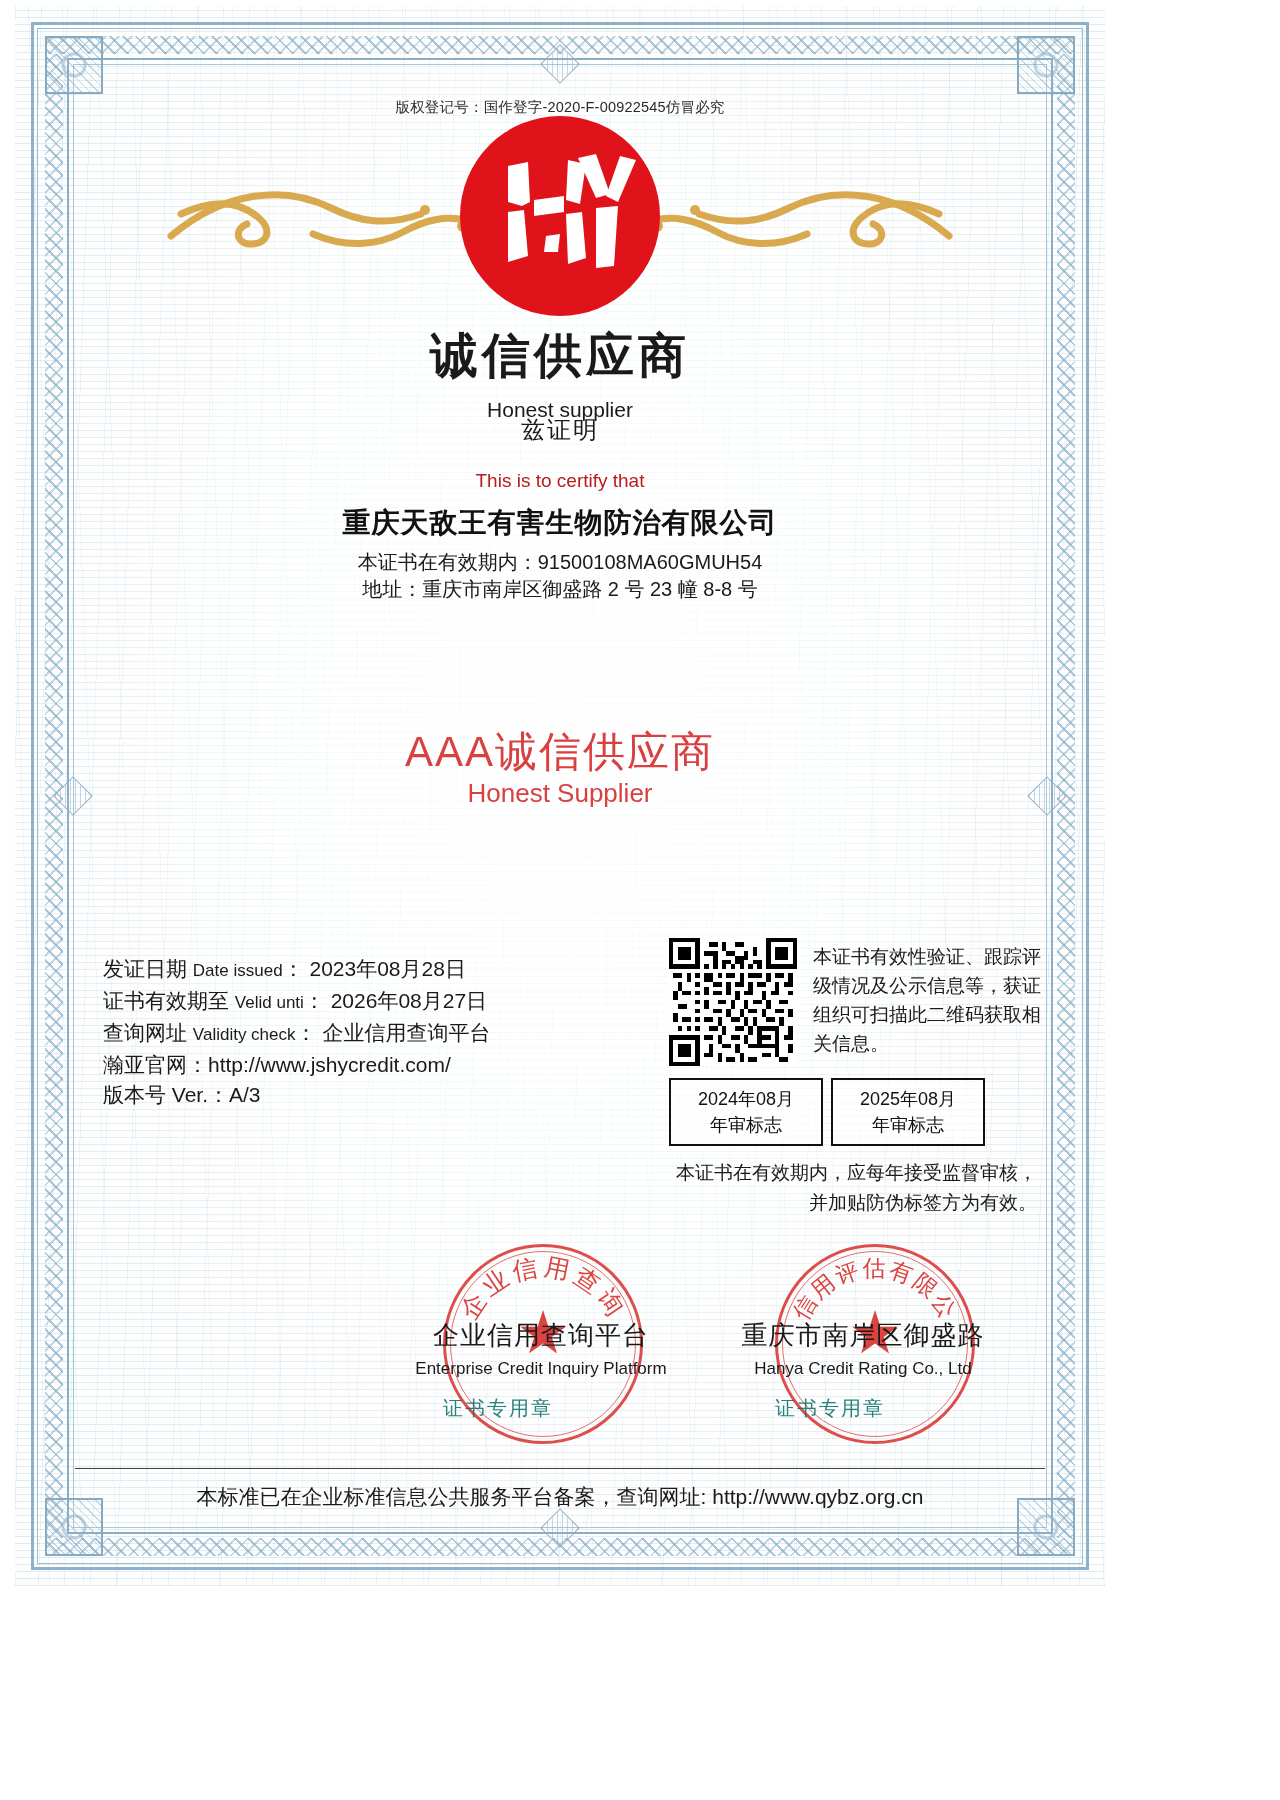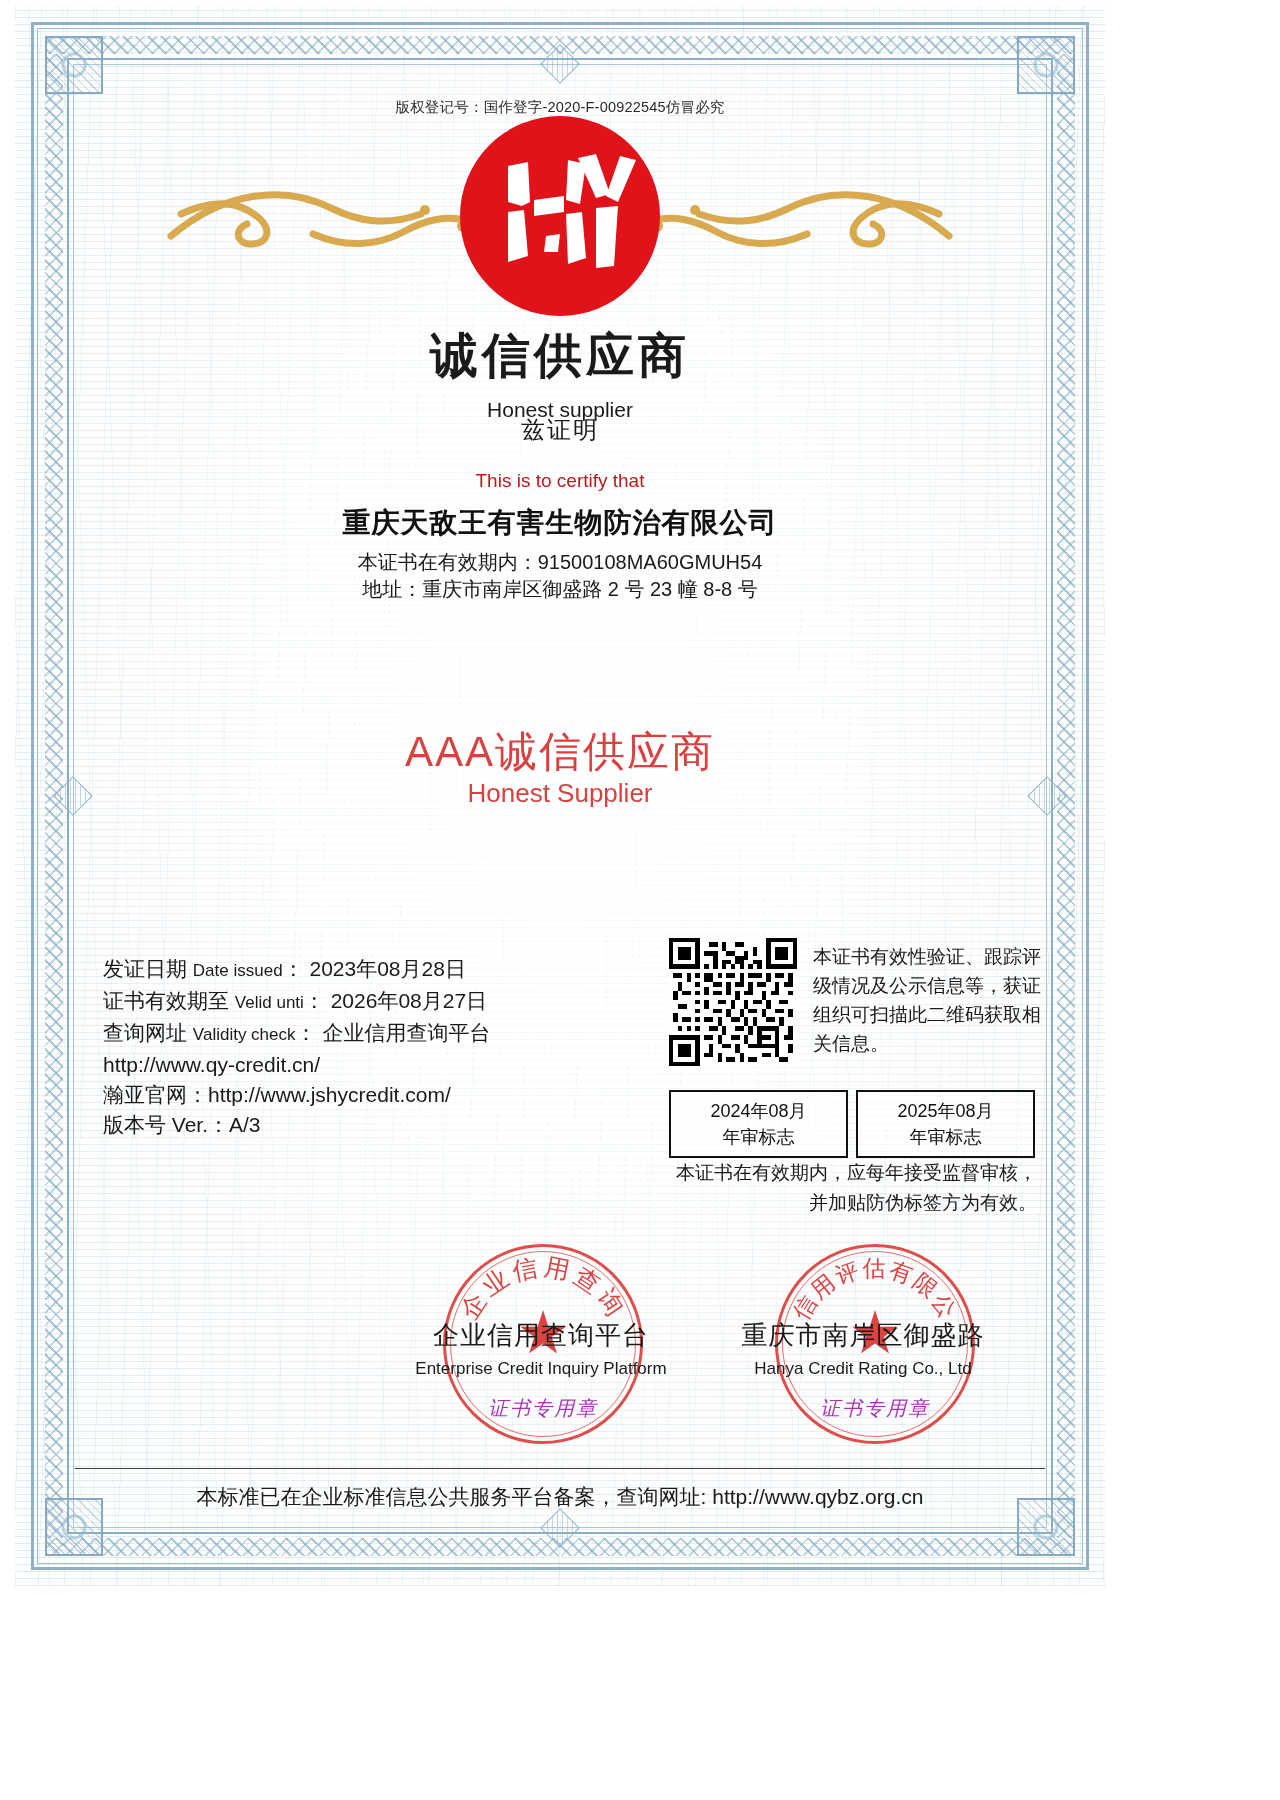--- a/index.html
+++ b/index.html
@@ -274,24 +274,23 @@
     width: 228px;
     font-size: 19px;
     line-height: 29px;
     color: #1a1a1a;
     text-align: left;
   }
   .stamp-boxes {
     position: absolute;
     left: 654px;
     top: 1072px;
-    width: 366px;
+    width: 316px;
     display: flex;
     gap: 8px;
-    margin-top: 12px;
   }
   .stamp-box {
     flex: 1;
     border: 2px solid #111;
     height: 64px;
     display: flex;
     flex-direction: column;
     align-items: center;
     justify-content: center;
     font-size: 18px;
@@ -342,26 +341,25 @@
     opacity: .9;
   }
   .seal-arc {
     position: absolute;
     inset: 0;
   }
   .seal-bottom {
     position: absolute;
     left: 0; right: 0;
     bottom: 22px;
-    text-align: center;
+    text-align: left;
     font-size: 20px;
-    color: #a21caf;
+    color: #0f766e;
     letter-spacing: 2px;
     opacity: .9;
-    font-style: italic;
   }
   
   .org {
     position: absolute;
     text-align: center;
     color: #1a1a1a;
   }
   .org.one { left: 352px; top: 1312px; width: 348px; }
   .org.two { left: 668px; top: 1312px; width: 360px; }
   .org .cn { font-size: 26px; letter-spacing: 1px; }
@@ -474,21 +472,20 @@
         <div class="info-row">
           <span class="lab-cn">证书有效期至</span>
           <span class="lab-en">Velid unti</span><span>：</span>
           <span class="val">2026年08月27日</span>
         </div>
         <div class="info-row">
           <span class="lab-cn">查询网址</span>
           <span class="lab-en">Validity check</span><span>：</span>
           <span class="val">企业信用查询平台</span>
         </div>
-        <div class="info-url">http://www.qy-credit.cn/</div>
         <div class="info-url">瀚亚官网：http://www.jshycredit.com/</div>
         <div class="info-url">版本号 Ver.：A/3</div>
       </div>
 
       <div class="qr">
         <svg width="128" height="128" viewBox="0 0 29 29" shape-rendering="crispEdges" aria-hidden="true">
           <rect width="29" height="29" fill="#ffffff"></rect>
           <g fill="#000000">
 
             <rect x="0" y="0" width="7" height="1"></rect>

